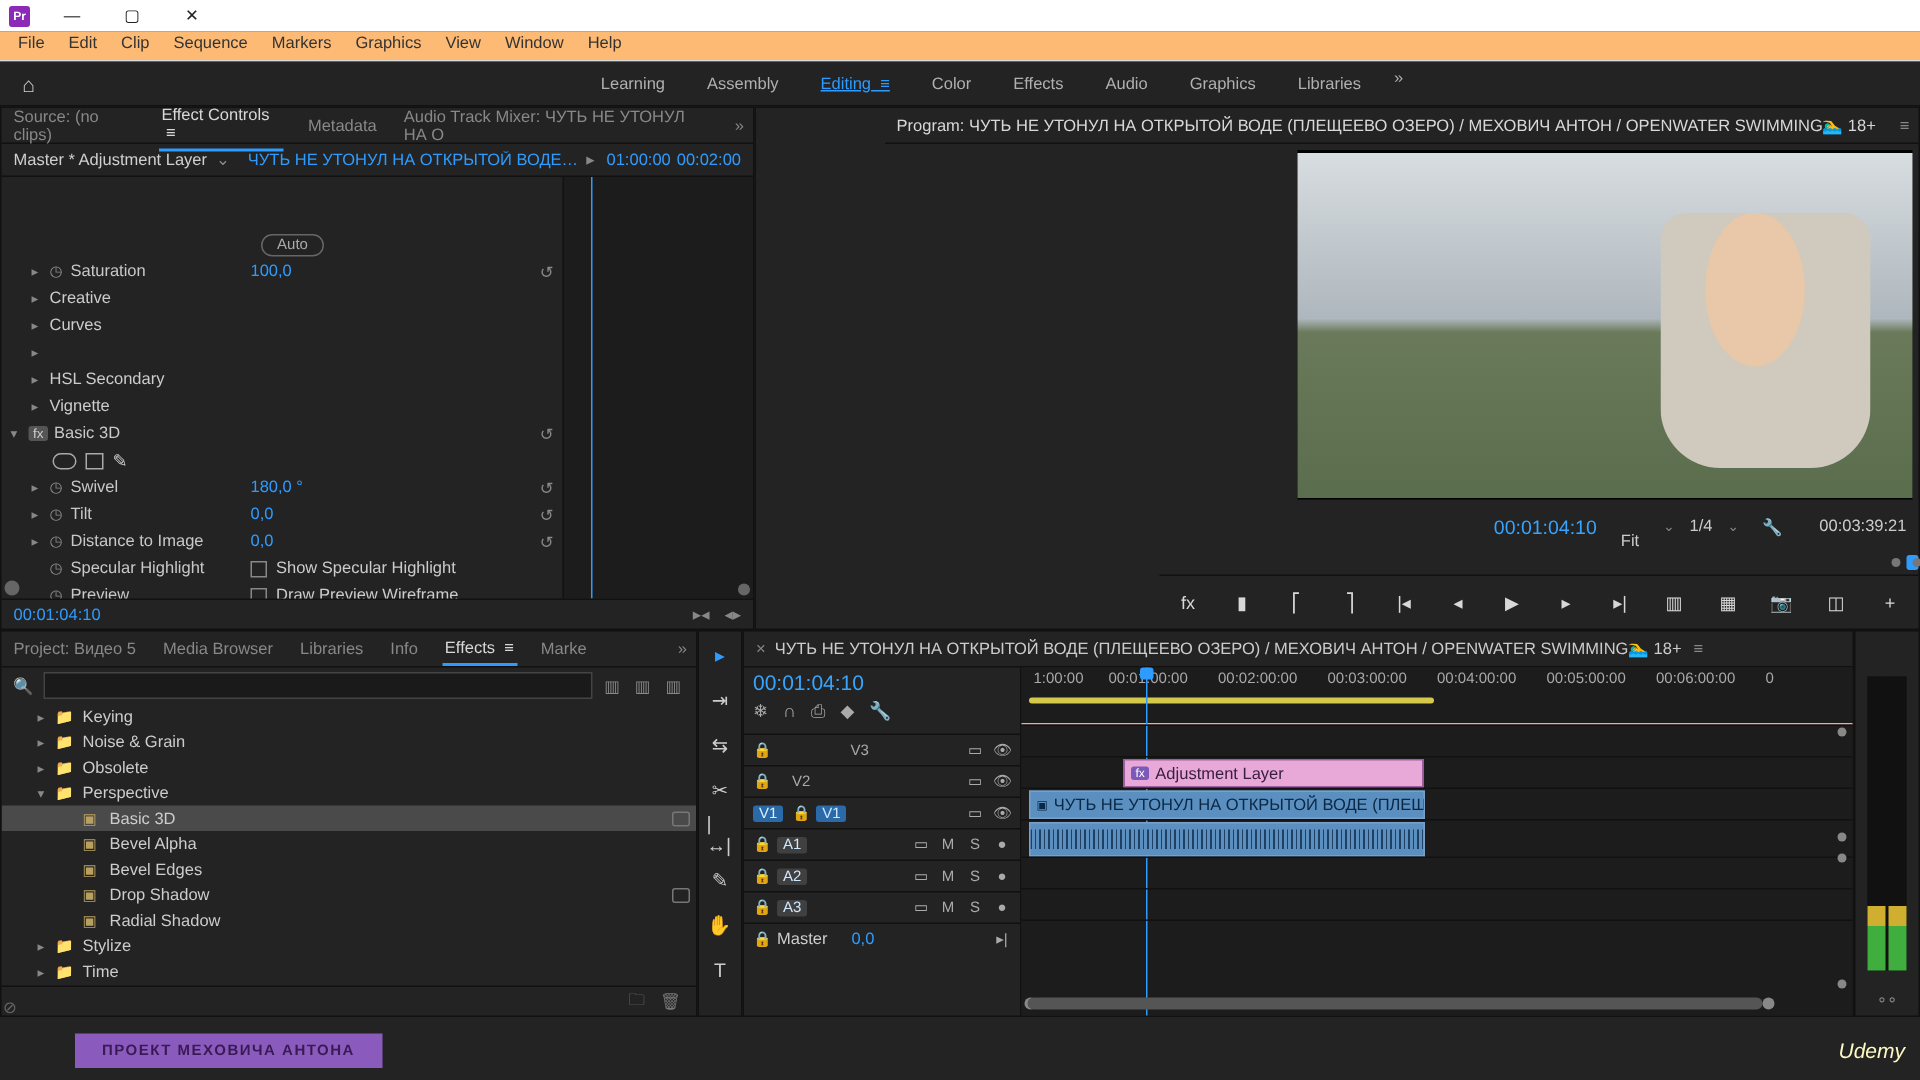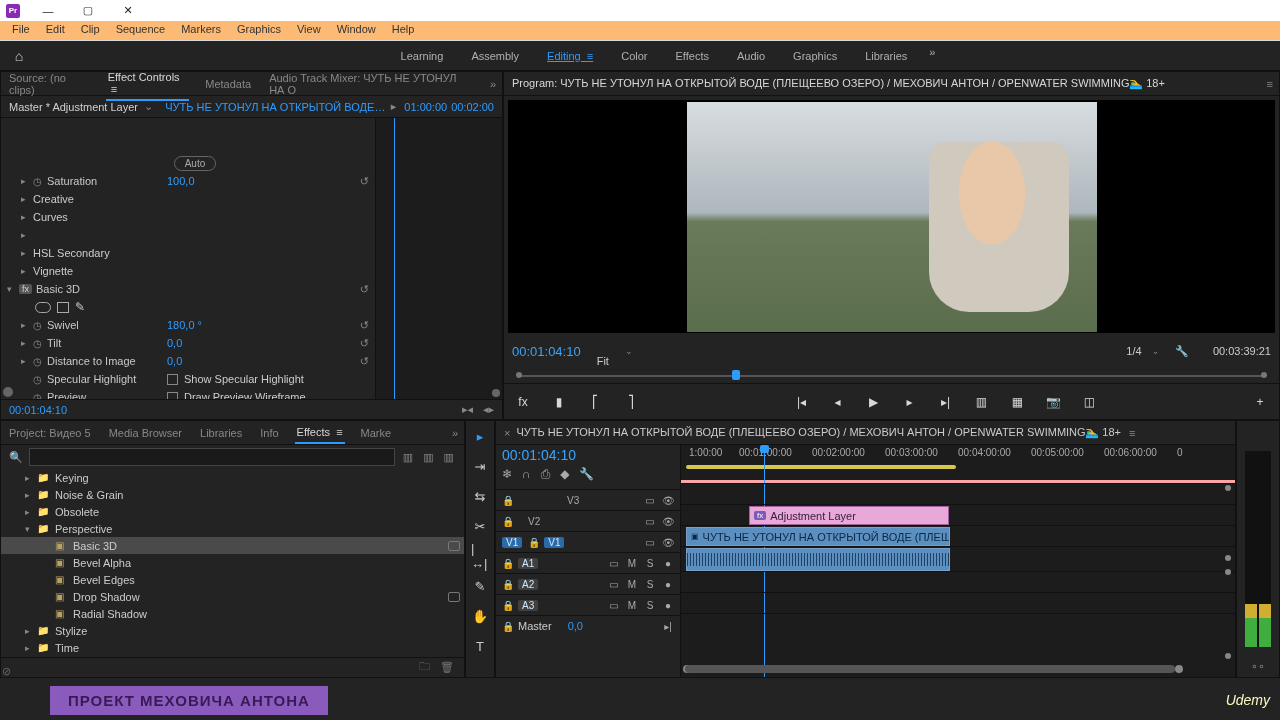--- a/index.html
+++ b/index.html
@@ -41,21 +41,21 @@
 .ec-row.fx .fx-tag { background:#555; padding:0 3px; border-radius:2px; margin-right:4px; font-size:9px;}
 .ec-row .chk { width:11px; height:11px; border:1px solid #888; margin-right:6px;}
 .ec-row .auto { border:1px solid #666; border-radius:9px; padding:1px 10px; color:#aaa; font-size:10px;}
 .ec-playhead { position:absolute; top:0; bottom:0; width:1px; background:#2e9cff; left:18px; }
 .ec-footer { height:20px; border-top:1px solid #111; display:flex; align-items:center; padding:0 8px;}
 .ec-footer .tc { color:#2e9cff; }
 .ec-footer .spacer { flex:1; }
 .ec-scroll-thumb { position:absolute; bottom:4px; left:2px; width:10px; height:10px; background:#666; border-radius:5px;}
 
 
-.program { flex:1; display:flex; flex-direction:column; }
+.program { flex:1; display:flex; flex-direction:column;align-items:flex-end; }
 .program .preview { flex:1; display:flex; align-items:center; justify-content:center; background:#000; margin:4px 4px 0 4px; position:relative; }
 .preview-img { width:410px; height:230px; background:linear-gradient(180deg,#d8dde0 0%, #aeb7bd 48%, #6a7a5a 52%, #5a6d4c 100%); position:relative; overflow:hidden;}
 .preview-img::after{content:"";position:absolute;right:28px;top:40px;width:140px;height:170px;background:radial-gradient(ellipse at 45% 30%, #e8c8a8 0 30%, transparent 31%), linear-gradient(#cfc9be,#cfc9be);border-radius:18px 18px 40px 40px;}
 .pm-ctrl { height:36px; display:flex; align-items:center; padding:0 8px; gap:10px; }
 .pm-ctrl .tc { color:#37a5ff; font-size:13px; }
 .pm-ctrl .fit { color:#ccc; padding:0 6px;margin-top:20px;}
 .pm-ctrl .drop { color:#888; font-size:9px;}
 .pm-ctrl .scale{color:#ccc; margin-left:auto;}
 .pm-ctrl .dur { color:#ccc; padding-left:8px;}
 .pm-ctrl .wrench{color:#ccc; padding:0 6px;}
@@ -95,21 +95,21 @@
 .tl-tools .ico{ font-size:12px;}
 .track-hdr{ height:21px; border-top:1px solid #111; display:flex; align-items:center; gap:6px; padding:0 6px;}
 .track-hdr .lock{ color:#888; font-size:10px; width:10px;}
 .track-hdr .tag{ background:#404040; color:#cfe8ff; padding:0 4px; font-size:10px; border-radius:2px; min-width:18px; text-align:center;}
 .track-hdr .tag.v{ background:#2a6aa8;}
 .track-hdr .src{ background:#2a6aa8; padding:0 4px; border-radius:2px; color:#d8eeff; font-size:10px;}
 .track-hdr .tog{ color:#aaa; font-size:10px; width:12px; text-align:center;}
 .track-hdr.master .nm{ color:#ccc;}
 .track-hdr.master .val{ color:#2e9cff; padding-left:10px;}
 .tl-right{ flex:1; position:relative; background:#1c1c1c;}
-.ruler{ height:38px; border-bottom:3px solid #fca5a5; position:relative;text-decoration:underline;}
+.ruler{ height:38px; border-bottom:1px solid #fca5a5; position:relative;text-decoration:underline;}
 .ruler .tick{ position:absolute; top:2px; font-size:10px; color:#aaa;}
 .workarea{ position:absolute; left:5px; top:20px; height:4px; background:#d6c84a; border-radius:2px;}
 .playhead{ position:absolute; top:0; bottom:0; width:1px; background:#2e9cff;}
 .playhead::before{content:"";position:absolute;top:0;left:-4px;width:9px;height:8px;background:#2e9cff;border-radius:2px;}
 .tracks-area{ position:absolute; left:0; right:0; top:38px; bottom:14px;}
 .trk-row{ height:21px; border-top:1px solid #111; position:relative;}
 .clip{ position:absolute; top:1px; height:19px; border:1px solid #7aa0c8; font-size:9px; display:flex; align-items:center; padding:0 4px; overflow:hidden; white-space:nowrap;}
 .clip.adj{ background:#e8a8d8; border-color:#a060a0; color:#3a2040;}
 .clip.vid{ background:#5a8fc0; color:#0a2845;}
 .clip.aud{ background:#5a8fc0; color:#0a2845;}
@@ -124,21 +124,21 @@
 .toolstrip{ width:30px; background:#232323; border:1px solid #111; display:flex; flex-direction:column; align-items:center; padding:6px 0; gap:12px;}
 .toolstrip .tool{ width:18px; height:18px; color:#ccc; display:flex; align-items:center; justify-content:center; font-size:13px;}
 .toolstrip .tool.active{ color:#2e9cff;}
 
 
 .meter{ width:44px; border:1px solid #111; background:#232323; position:relative;}
 .meter .bars{ position:absolute; left:8px; right:8px; top:30px; bottom:30px; background:#111; display:flex; gap:2px;}
 .meter .bar{ flex:1; background:linear-gradient(180deg,#111 0 78%, #cfae30 78% 85%, #3fae3f 85% 100%);}
 
 .footer{ position:absolute; bottom:0; left:0; right:0; height:40px; display:flex; align-items:center; padding:0 10px;}
-.footer .watermark{ background:#8a5bbd; padding:6px 18px; color:#3a1a56; font-weight:bold; font-size:15px; letter-spacing:1px; margin-left:40px;}
+.footer .watermark{ background:#8a5bbd; padding:6px 18px; color:#3a1a56; font-weight:bold; font-size:10px; letter-spacing:1px; margin-left:40px;}
 .footer .udemy{ margin-left:auto; color:#fef9c3; font-style:italic; font-size:14px;text-align:center;}
 .status{ position:absolute; left:2px; bottom:42px; color:#666; font-size:11px;}
 </style>
 </head>
 <body>
 
 <div class="title-bar">
   <div class="icon">Pr</div>
   <div class="win-btn">—</div>
   <div class="win-btn">▢</div>

